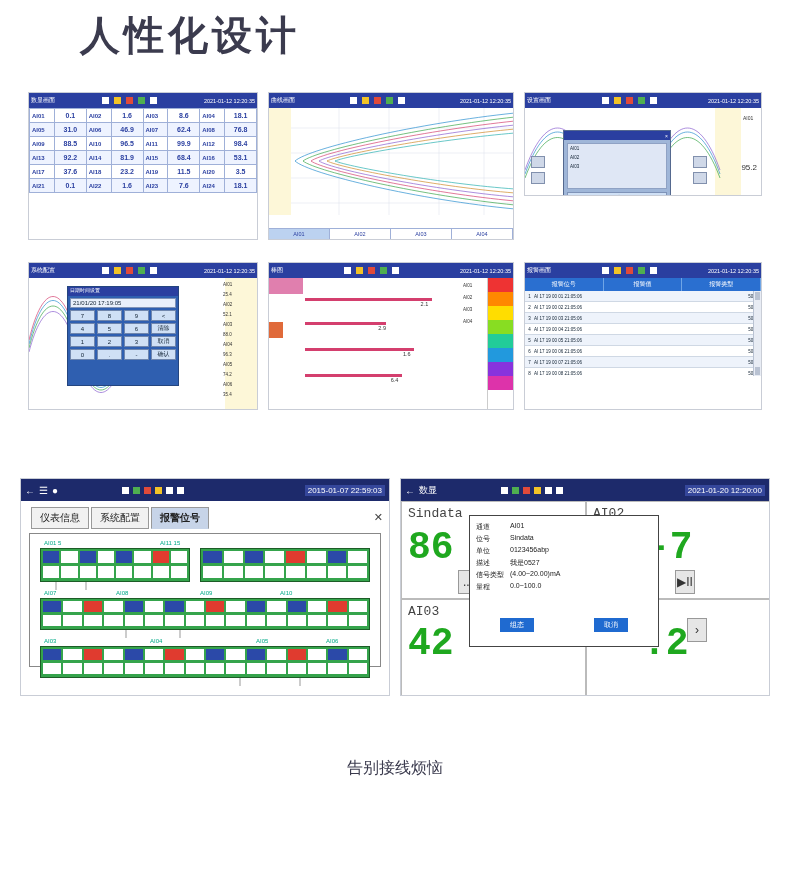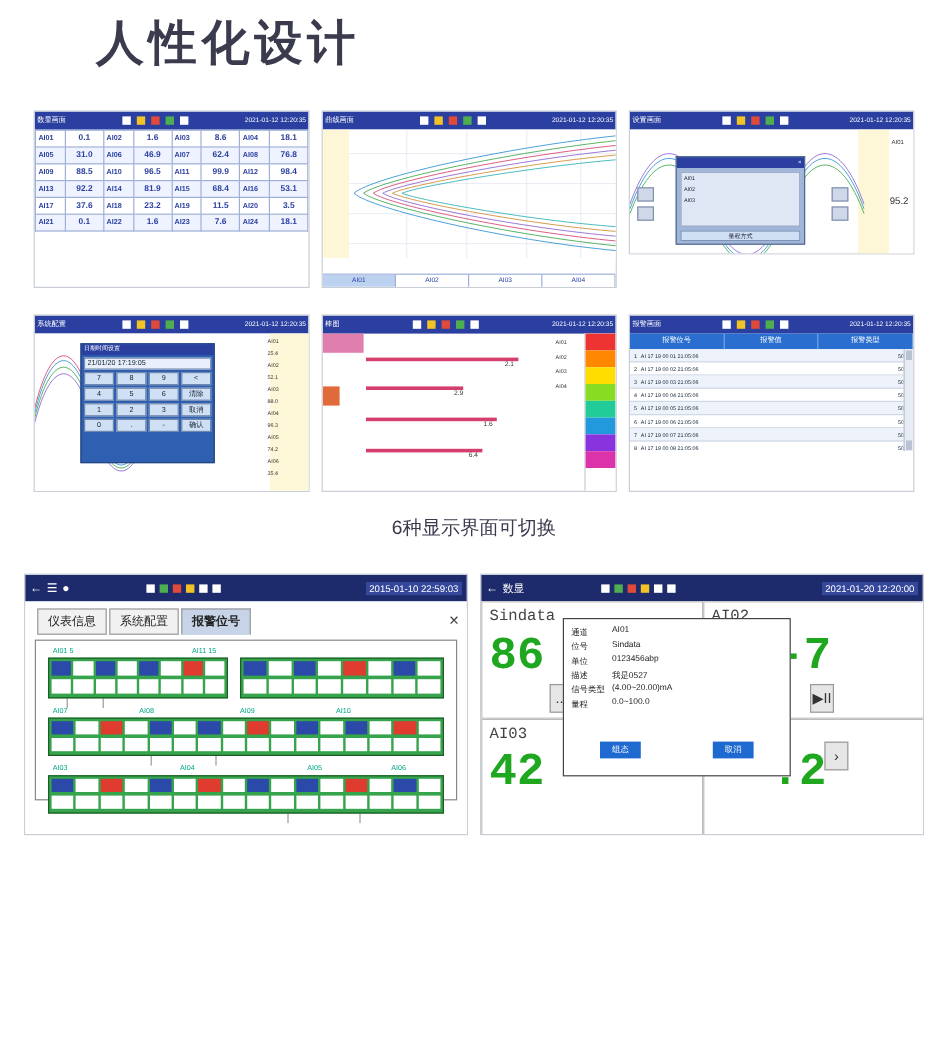--- a/index.html
+++ b/index.html
@@ -250,21 +250,21 @@
           <span class="big">1.6</span>
         </div>
         <div class="legendcell">
           <span>AI04</span>
           <span class="big">1.8</span>
         </div>
       </div>
     </div>
   </div>
 
-  <div class="panel" style="left:524px; top:92px; width:238px; height:120px;">
+  <div class="panel" style="left:524px; top:92px; width:238px; height:104px;">
     <div class="tbar">
       <span class="tleft">设置画面</span>
       <span class="tmid">
         <span class="sq w"></span>
         <span class="sq y"></span>
         <span class="sq r"></span>
         <span class="sq g"></span>
         <span class="sq w"></span>
       </span>
       <span class="tright">2021-01-12 12:20:35</span>
@@ -474,38 +474,37 @@
         <div class="c2">AI 17 19 00 08 21:05:06</div>
         <div class="c3">50.0</div>
       </div>
       <div style="position:absolute;right:0;top:0;bottom:0;width:8px;background:#e8ecf4;border-left:1px solid #b9c2d2;">
         <div style="margin:1px;height:8px;background:#b9c2d2;"></div>
         <div style="position:absolute;bottom:1px;left:1px;right:1px;height:8px;background:#b9c2d2;"></div>
       </div>
     </div>
   </div>
 
-  <div class="caption" style="top:430px;">6种显示界面可切换</div>
 
   <div class="panel" style="left:20px; top:478px; width:370px; height:218px;">
     <div class="bigbar">
       <span class="grp">
         <span style="font-size:10px">←</span>
         <span style="font-size:10px">☰</span>
         <span style="font-size:10px">●</span>
       </span>
       <span class="grp" style="margin-left:60px;">
         <span class="sq w"></span>
         <span class="sq g"></span>
         <span class="sq r"></span>
         <span class="sq y"></span>
         <span class="sq w"></span>
         <span class="sq w"></span>
       </span>
-      <span class="stamp">2015-01-10 22:59:03</span>
+      <span class="stamp">2015-01-07 22:59:03</span>
     </div>
 
     <div style="position:relative; height:calc(100% - 22px); background:#fff;">
       <div class="tabs">
         <div class="tab">仪表信息</div>
         <div class="tab">系统配置</div>
         <div class="tab active">报警位号</div>
       </div>
       <div style="position:absolute;right:6px;top:4px;font-size:11px;color:#444;">✕</div>
 
@@ -724,14 +723,15 @@
           <span>0.0~100.0</span>
         </div>
         <div class="btns" style="margin-top:26px;">
           <div class="btn">组态</div>
           <div class="btn">取消</div>
         </div>
       </div>
     </div>
   </div>
 
+  <div class="caption" style="top:758px;">告别接线烦恼</div>
 
 </div>
 
 </body></html>

